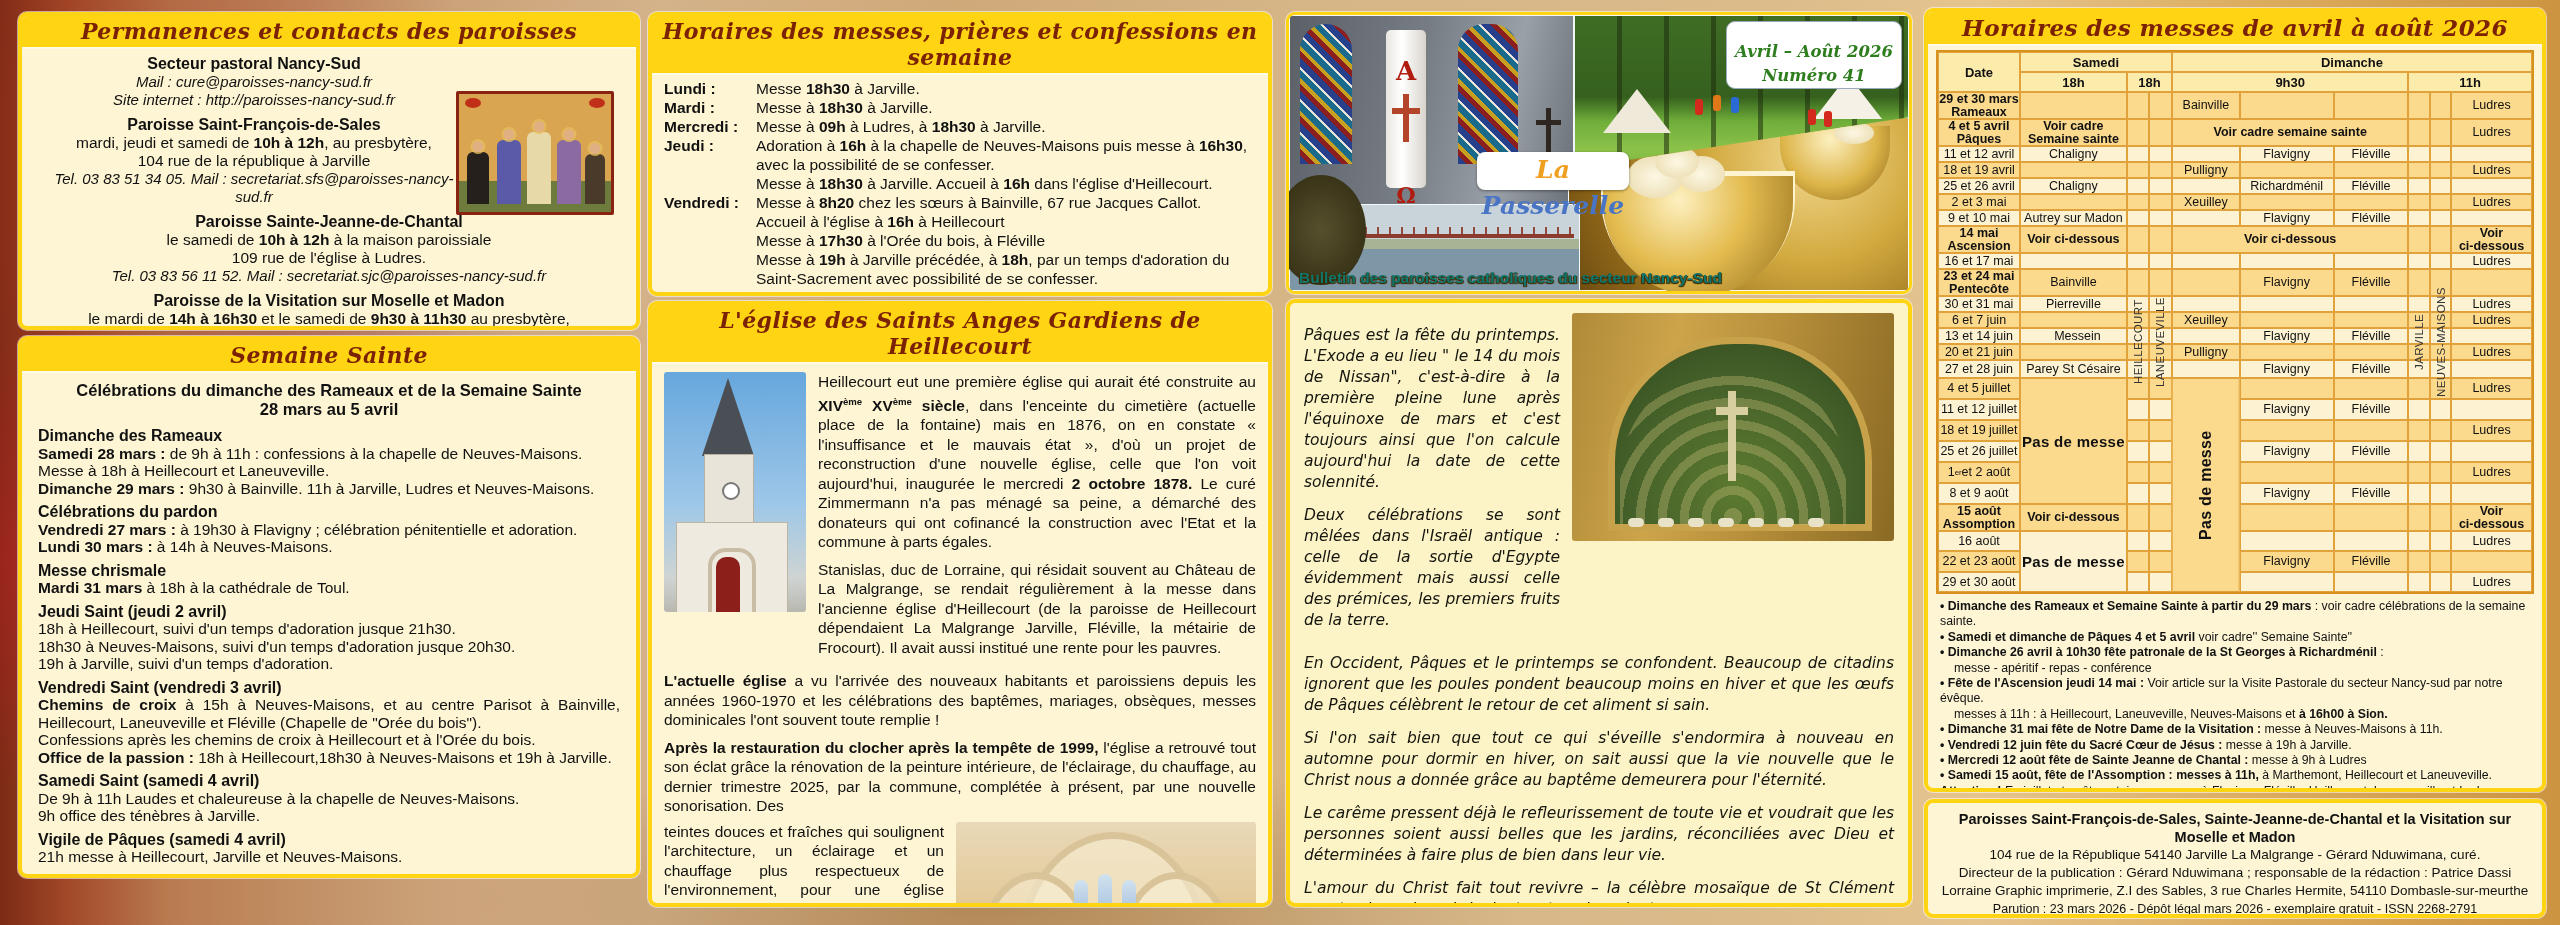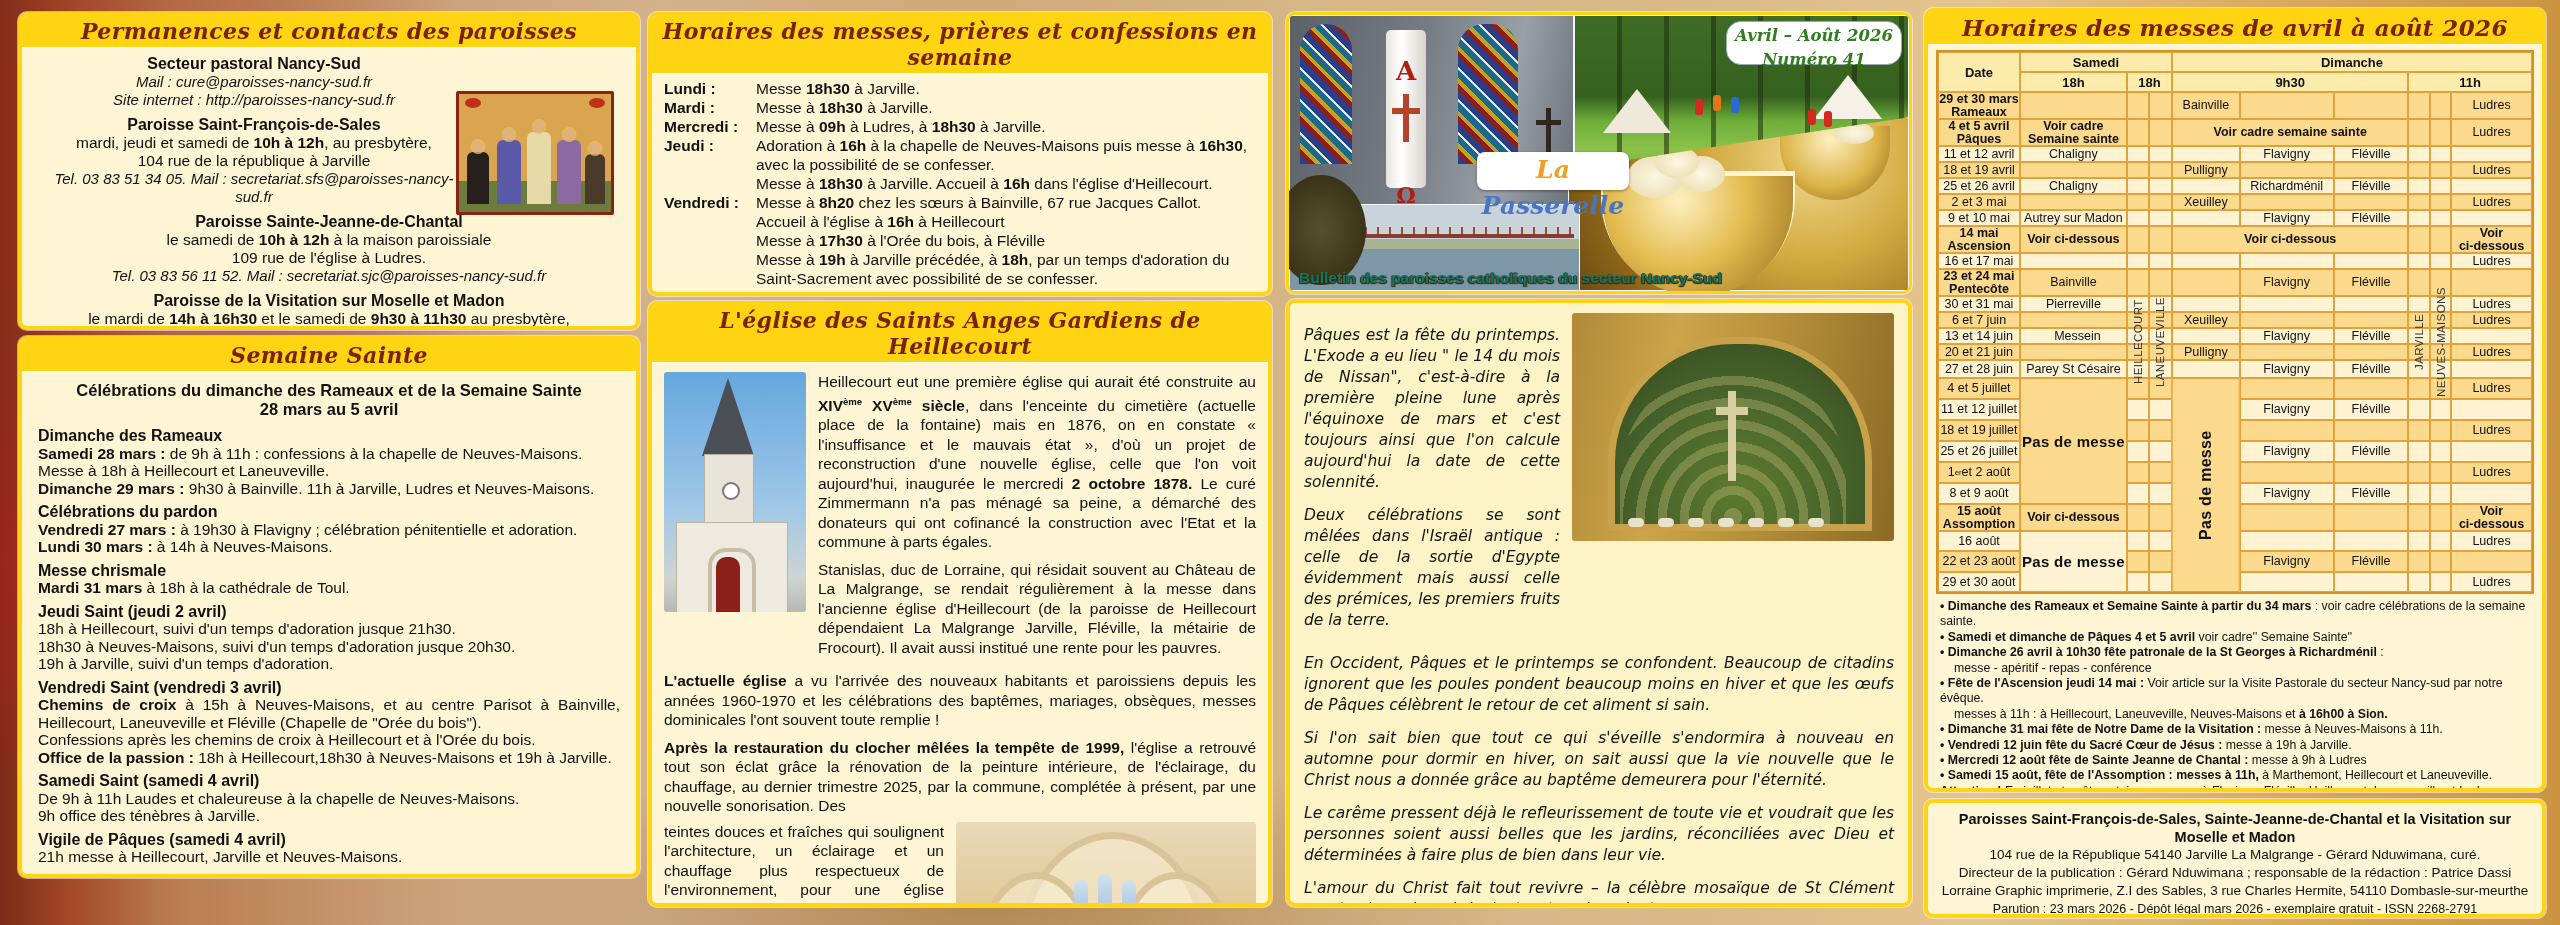--- a/index.html
+++ b/index.html
@@ -88,22 +88,22 @@
     background:radial-gradient(circle at 40% 20%,#fdf0c0,#e4bc50 45%,#9a7420 95%);box-shadow:0 -3px 0 2px #fdf3cf;}
   #ph-chalice .host{position:absolute;border-radius:50%;background:radial-gradient(#fdf8e4,#e8d8a8);}
   #ph-chalice .cup2{position:absolute;right:18px;top:8px;width:110px;height:74px;border-radius:0 0 55px 55px;
     background:radial-gradient(circle at 45% 18%,#fdf0c0,#dcb448 55%,#8a6318);}
   #ph-bridge{left:0;bottom:0;width:47%;height:31.5%;background:linear-gradient(#c8d4da 0 40%,#a8b294 40% 52%,#7e97a6 52% 100%);}
   #ph-bridge .deck{position:absolute;left:10%;top:34%;width:88%;height:4px;background:#8b3c2c;}
   #ph-bridge .truss{position:absolute;left:10%;top:26%;width:88%;height:8px;
     background:repeating-linear-gradient(90deg,transparent 0 10px,rgba(139,60,44,.9) 10px 12px);}
   #ph-bridge .tree{position:absolute;left:-14px;top:-30px;width:90px;height:110px;border-radius:50%;
     background:radial-gradient(#57502e,#3a3418 70%);}
-  #issuebox{position:absolute;right:7px;top:6px;width:176px;height:44px;background:#fff;border:1px solid #9ab;
-    border-radius:15px;text-align:center;color:#2e7d1e;font:italic bold 16.5px "DejaVu Serif",serif;line-height:24px;padding-top:2px;box-sizing:border-box;}
+  #issuebox{position:absolute;right:7px;top:6px;width:176px;height:68px;background:#fff;border:1px solid #9ab;
+    border-radius:9px;text-align:center;color:#2e7d1e;font:italic bold 16.5px "DejaVu Serif",serif;line-height:24px;padding-top:18px;box-sizing:border-box;}
   #titlebox{position:absolute;left:188px;top:137px;width:152px;height:38px;background:#fff;border-radius:8px;
     text-align:center;font:italic bold 25px "DejaVu Serif",serif;line-height:36px;box-shadow:0 1px 3px rgba(0,0,0,.4);}
   #titlebox .la{color:#f0a020;}
   #titlebox .pas{color:#4a74c4;}
   #collcap{position:absolute;left:10px;bottom:4px;color:#0f766e;font-weight:bold;font-size:15.5px;
     text-shadow:1px 1px 1px #3a2a00,-1px 1px 1px #3a2a00;}
   
   #p3b{left:1286px;top:299px;width:626px;height:608px;background:#fcf4c6;}
   #p3b .content{padding:10px 14px;font:italic 500 15.5px "DejaVu Sans",sans-serif;line-height:21px;color:#15150f;text-align:justify;}
   #p3b .rowA{display:flex;gap:12px;}
@@ -298,21 +298,21 @@
           <div class="nave"></div>
           <div class="porch"></div>
           <div class="door"></div>
         </div>
         <div style="flex:1">
           <p>Heillecourt eut une première église qui aurait été construite au <b>XIV<sup>ème</sup> XV<sup>ème</sup> siècle</b>, dans l'enceinte du cimetière (actuelle place de la fontaine) mais en 1876, on en constate « l'insuffisance et le mauvais état », d'où un projet de reconstruction d'une nouvelle église, celle que l'on voit aujourd'hui, inaugurée le mercredi <b>2 octobre 1878.</b>  Le curé Zimmermann n'a pas ménagé sa peine, a démarché des donateurs qui ont cofinancé la construction avec l'Etat et la commune à parts égales.</p>
           <p>Stanislas, duc de Lorraine, qui résidait souvent au Château de La Malgrange, se rendait régulièrement à la messe dans l'ancienne église d'Heillecourt (de la paroisse de Heillecourt dépendaient La Malgrange Jarville, Fléville, la métairie de Frocourt). Il avait aussi institué une rente pour les pauvres.</p>
         </div>
       </div>
       <p><b>L'actuelle église</b> a vu l'arrivée des nouveaux habitants et paroissiens depuis les années 1960-1970 et les célébrations des baptêmes, mariages, obsèques, messes dominicales l'ont souvent toute remplie !</p>
-      <p style="margin-bottom:2px"><b>Après la restauration du clocher mêlées la tempête de 1999,</b> l'église a retrouvé tout son éclat grâce la rénovation de la peinture intérieure, de l'éclairage, du chauffage, au dernier trimestre 2025, par la commune, complétée à présent, par une nouvelle sonorisation. Des</p>
+      <p style="margin-bottom:2px"><b>Après la restauration du clocher après la tempête de 1999,</b> l'église a retrouvé tout son éclat grâce la rénovation de la peinture intérieure, de l'éclairage, du chauffage, au dernier trimestre 2025, par la commune, complétée à présent, par une nouvelle sonorisation. Des</p>
       <div class="rowB">
         <div style="flex:1">
           <p>teintes douces et fraîches qui soulignent l'architecture, un éclairage et un chauffage plus respectueux de l'environnement, pour une église lumineuse et chaleureuse.</p>
 
         </div>
         <div id="photo-interior">
           <div class="arch" style="left:60px;top:10px;width:180px;height:170px"></div>
           <div class="arch" style="left:18px;top:50px;width:110px;height:130px"></div>
           <div class="arch" style="right:18px;top:50px;width:110px;height:130px"></div>
           <div class="win" style="left:118px;top:58px"></div>
@@ -637,21 +637,21 @@
         <div class="tcell dk" style="grid-area: 26 / 6;">Flavigny</div>
         <div class="tcell dk" style="grid-area: 26 / 7;">Fléville</div>
         <div class="tcell lt" style="grid-area: 27 / 1;">29 et 30 août</div>
         <div class="tcell lt" style="grid-area: 27 / 10;">Ludres</div>
         <div class="vlab" style="grid-area: 3 / 3 / 28;">HEILLECOURT</div>
         <div class="vlab" style="grid-area: 3 / 4 / 28;">LANEUVEVILLE</div>
         <div class="vlab" style="grid-area: 3 / 8 / 28;">JARVILLE</div>
         <div class="vlab" style="grid-area: 3 / 9 / 28;">NEUVES-MAISONS</div>
       </div>
     <div id="notes">
-        <div><b>• Dimanche des Rameaux et Semaine Sainte à partir du 34 mars</b> : voir cadre célébrations de la semaine sainte.</div>
+        <div><b>• Dimanche des Rameaux et Semaine Sainte à partir du 29 mars</b> : voir cadre célébrations de la semaine sainte.</div>
         <div><b>• Samedi et dimanche de Pâques 4 et 5 avril</b> voir cadre'' Semaine Sainte''</div>
         <div><b>• Dimanche 26 avril à 10h30 fête patronale de la St Georges à Richardménil</b> :</div>
         <div class="ind">messe - apéritif - repas - conférence</div>
         <div><b>• Fête de l'Ascension jeudi 14 mai :</b> Voir article sur la Visite Pastorale du secteur Nancy-sud par notre évêque.</div>
         <div class="ind">messes à 11h : à Heillecourt, Laneuveville, Neuves-Maisons et <b>à 16h00 à Sion.</b></div>
         <div><b>• Dimanche 31 mai fête de Notre Dame de la Visitation :</b> messe à Neuves-Maisons à 11h.</div>
         <div><b>• Vendredi 12 juin fête du Sacré Cœur de Jésus :</b> messe à 19h à Jarville.</div>
         <div><b>• Mercredi 12 août fête de Sainte Jeanne de Chantal :</b> messe à 9h à Ludres</div>
         <div><b>• Samedi 15 août, fête de l'Assomption : messes à 11h,</b> à Marthemont, Heillecourt et Laneuveville.</div>
         <div><b>Attention !</b> En juillet et août, certaines  messes, à Flavigny, Fléville, Heillecourt, Laneuveville et Ludres peuvent être exceptionnellent supprimées. Consulter les tableaux d'affichage extérieurs aux églises.</div>

